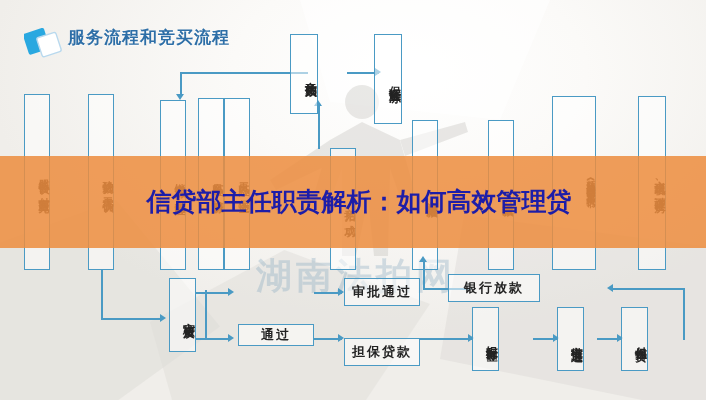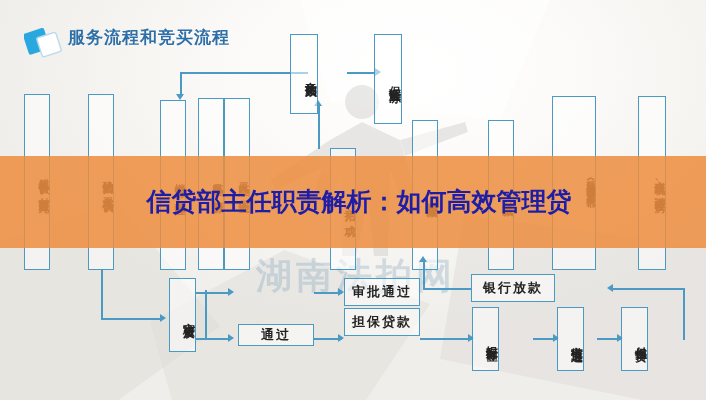--- a/index.html
+++ b/index.html
@@ -225,28 +225,28 @@
   <div class="ln lnv" style="left:423px; top:262px; height:27px;"></div>
   <div class="ar ar-u" style="left:419px; top:256px;"></div>
 
   <div class="node v" style="left:169px; top:278px; width:27px; height:74px; font-size:12px;">审核资质</div>
 
 
   <div class="node h" style="left:238px; top:324px; width:76px; height:22px;">通过</div>
 
   <div class="node h" style="left:344px; top:278px; width:76px; height:28px;">审批通过</div>
 
-  <div class="node h" style="left:344px; top:308px; width:76px; height:28px;">担保贷款</div>
+  <div class="node h" style="left:344px; top:338px; width:76px; height:28px;">担保贷款</div>
 
   <div class="node v" style="left:472px; top:307px; width:27px; height:64px; font-size:12px;">银行面签</div>
 
   <div class="node v" style="left:557px; top:307px; width:27px; height:64px; font-size:12px;">审批通过</div>
 
   <div class="node v" style="left:621px; top:307px; width:27px; height:64px; font-size:12px;">付担保费</div>
 
-  <div class="node h" style="left:471px; top:274px; width:84px; height:28px;">银行放款</div>
+  <div class="node h" style="left:448px; top:274px; width:92px; height:28px;">银行放款</div>
 
   <div class="band" style="top:156px; height:92px;"></div>
   <div class="band-title" style="top:156px; height:92px;">
     <span>信贷部主任职责解析：如何高效管理贷</span>
   </div>
 
 </div>
 
 </body></html>

